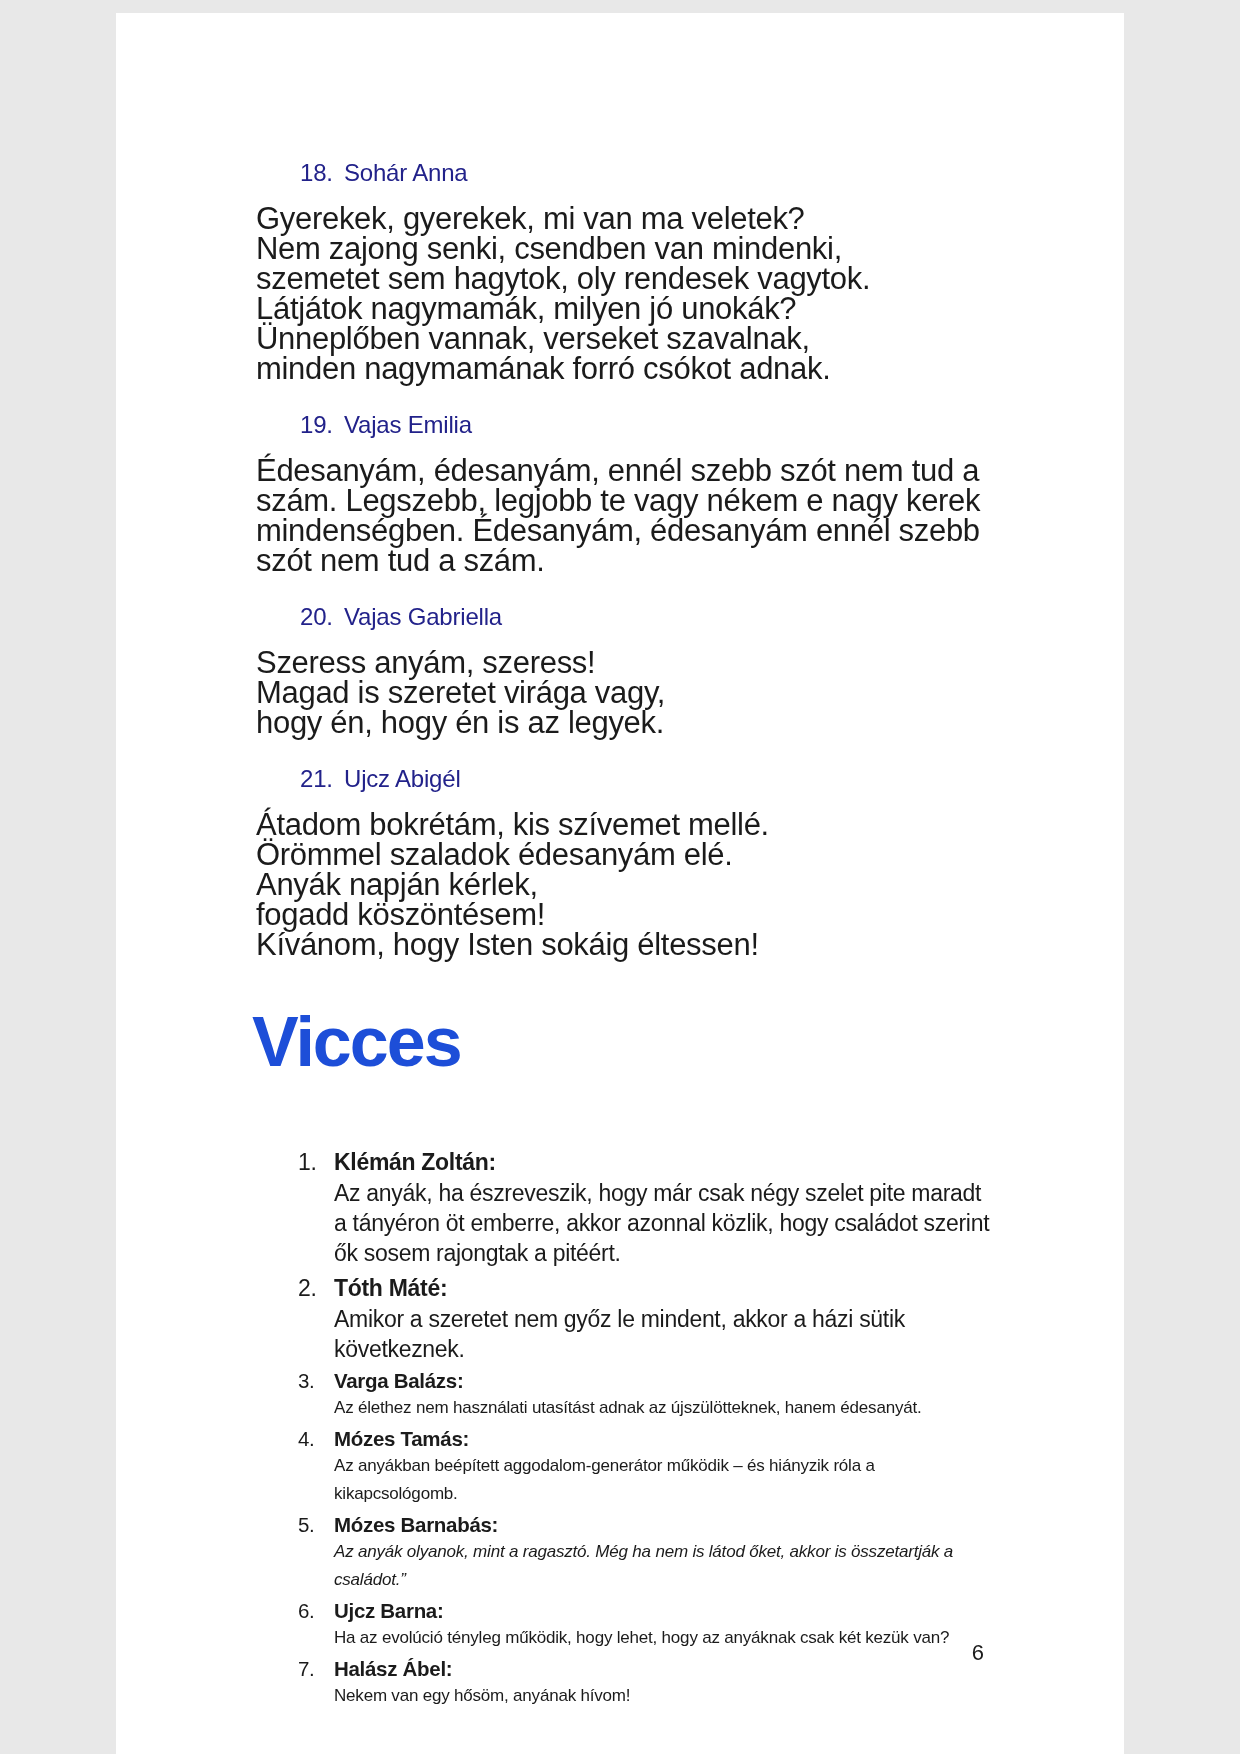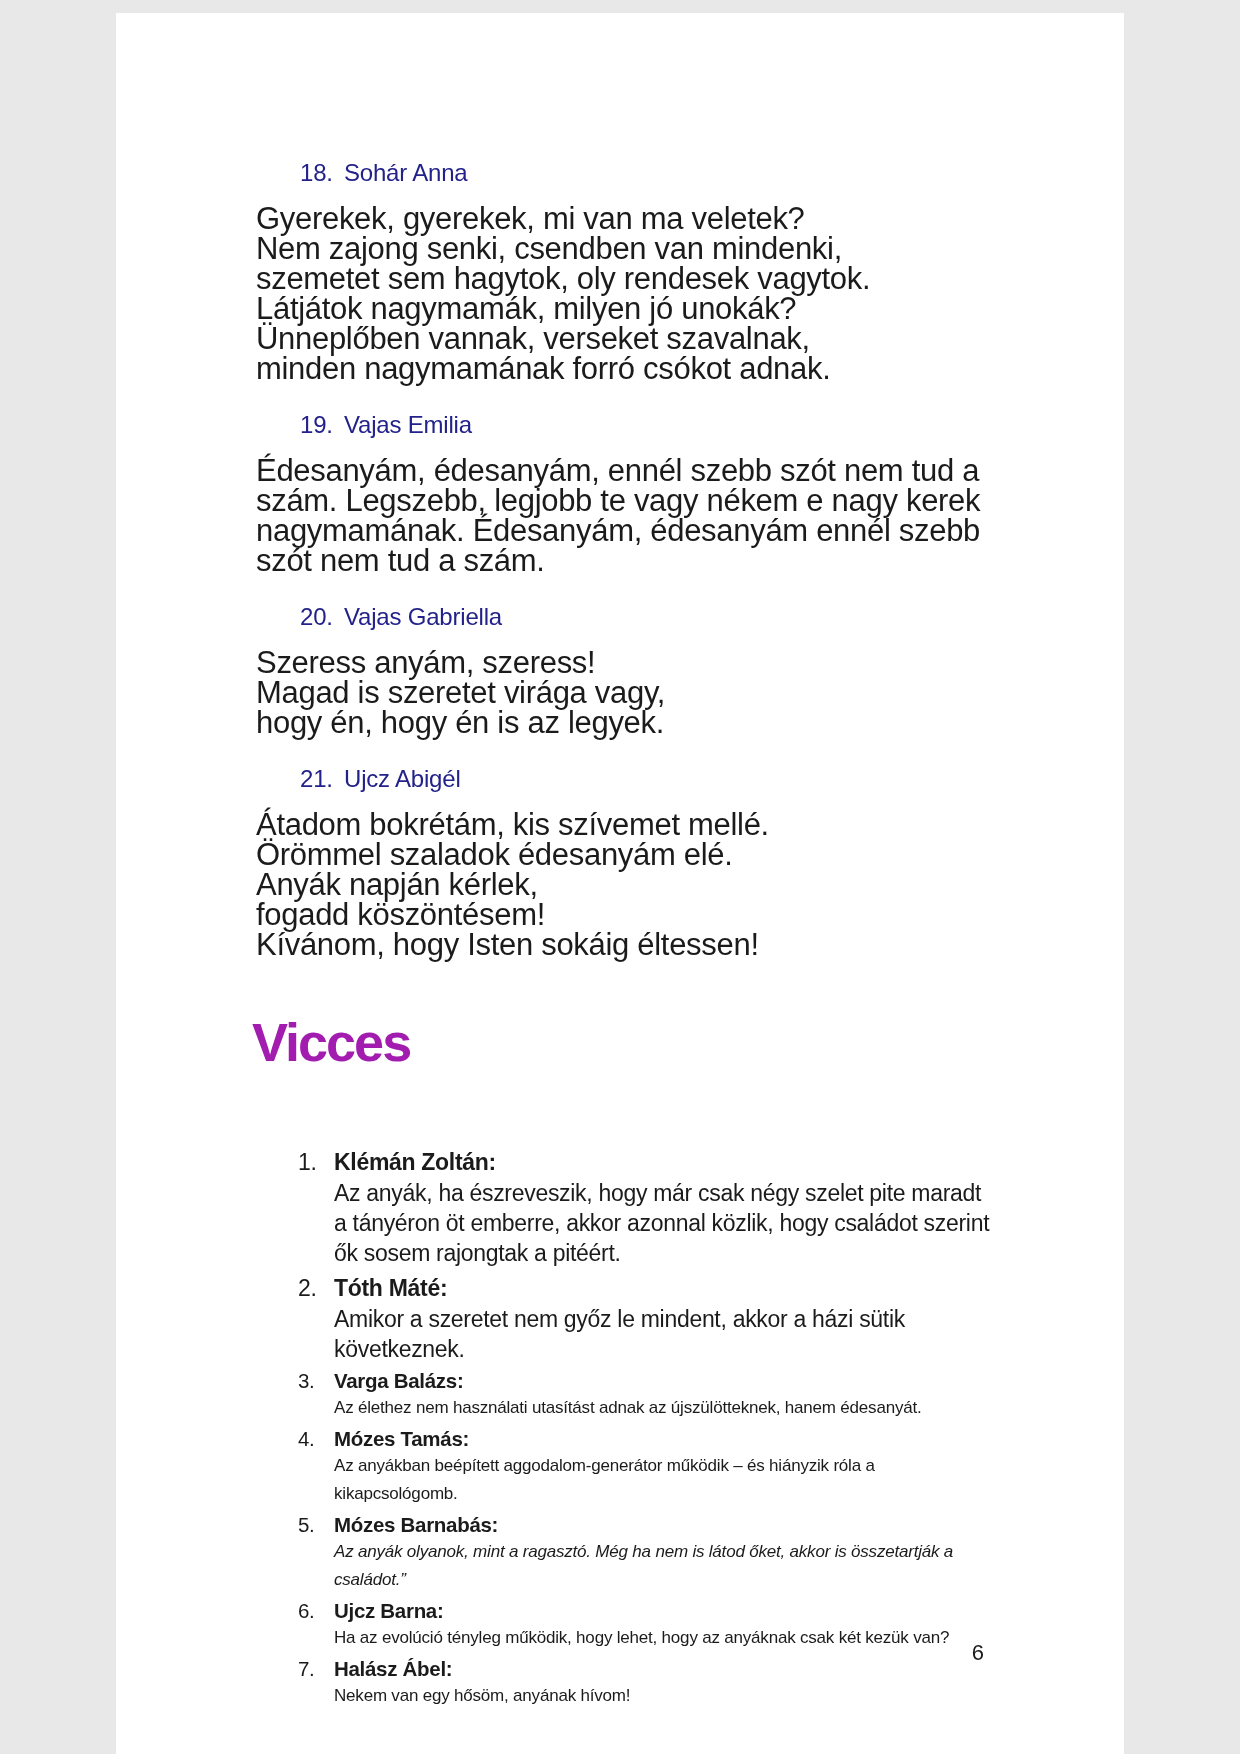--- a/index.html
+++ b/index.html
@@ -40,25 +40,25 @@
   .poem, .para {
     font-size: 31px;
     line-height: 30px;
     letter-spacing: -0.3px;
     white-space: pre-line;
     margin: 0;
   }
   
   .big-title {
     margin: 42px 0 0 -4px;
-    font-size: 54px;
+    font-size: 70px;
     line-height: 80px;
     font-weight: 700;
     letter-spacing: -2px;
-    color: #a21caf;
+    color: #1d4ed8;
   }
   
   .jokes { margin-top: 64px; }
   .joke-item { margin: 0 0 4px 0; }
   .joke-head {
     display: flex;
     align-items: baseline;
     font-size: 23px;
     line-height: 32px;
     letter-spacing: -0.3px;
@@ -101,21 +101,21 @@
 Nem zajong senki, csendben van mindenki,
 szemetet sem hagytok, oly rendesek vagytok.
 Látjátok nagymamák, milyen jó unokák?
 Ünneplőben vannak, verseket szavalnak,
 minden nagymamának forró csókot adnak.</p>
 
     <h2 class="sec-heading">
       <span class="sec-num">19.</span>
       <span class="sec-title">Vajas Emilia</span>
     </h2>
-    <p class="para">Édesanyám, édesanyám, ennél szebb szót nem tud a szám. Legszebb, legjobb te vagy nékem e nagy kerek nagymamának. Édesanyám, édesanyám ennél szebb szót nem tud a szám.</p>
+    <p class="para">Édesanyám, édesanyám, ennél szebb szót nem tud a szám. Legszebb, legjobb te vagy nékem e nagy kerek mindenségben. Édesanyám, édesanyám ennél szebb szót nem tud a szám.</p>
 
     <h2 class="sec-heading">
       <span class="sec-num">20.</span>
       <span class="sec-title">Vajas Gabriella</span>
     </h2>
     <p class="poem">Szeress anyám, szeress!
 Magad is szeretet virága vagy,
 hogy én, hogy én is az legyek.</p>
 
     <h2 class="sec-heading">

